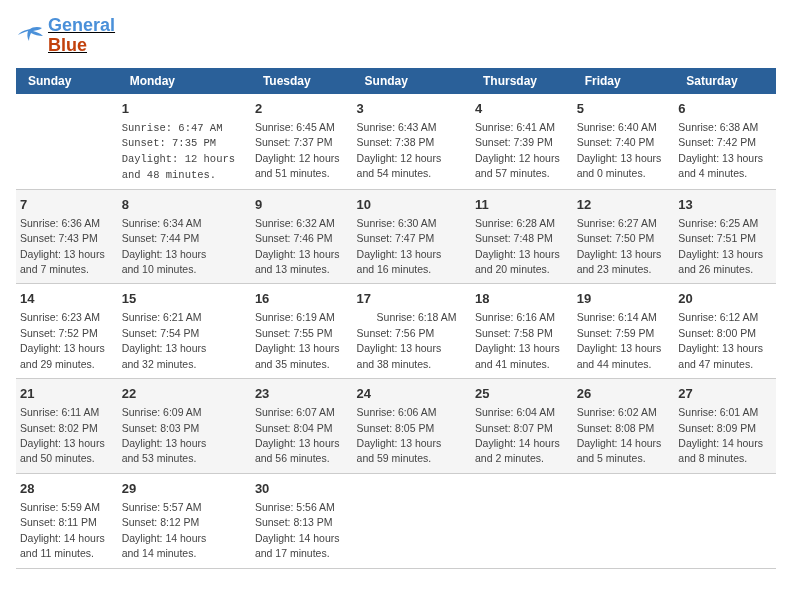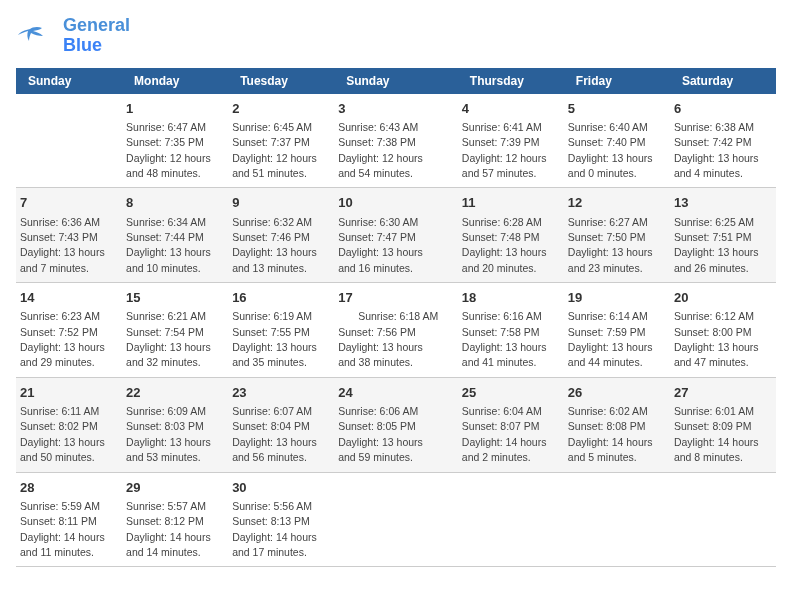--- a/index.html
+++ b/index.html
@@ -12,21 +12,22 @@
     }
     .header-area {
       display: flex;
       justify-content: space-between;
       align-items: flex-start;
       margin-bottom: 12px;
     }
     .logo {
       display: flex;
       align-items: center;
-      gap: 19px;
+      gap: 4px;
+      text-decoration: underline;
     }
     .logo-text {
       font-size: 18px;
       font-weight: bold;
       color: #1a3a5c;
       line-height: 1.1;
     }
     .logo-text span {
       color: #4a90d9;
     }
@@ -90,21 +91,21 @@
 
 <div class="header-area">
   <div class="logo">
     <svg class="logo-bird" viewBox="0 0 28 22">
       <path d="M14 4 C16 2, 22 1, 26 3 C24 5, 20 5, 17 6 C20 7, 24 8, 27 11 C23 11, 18 10, 15 8 C14 10, 13 13, 13 16 C11 13, 11 9, 12 6 C9 7, 5 8, 2 10 C4 7, 9 5, 14 4 Z" fill="#4a90d9"></path>
     </svg>
     <div style="display:flex;flex-direction:column;">
       <span class="logo-text">
         <span>General</span>
       </span>
-      <span class="logo-text" style="color:#3b82f6;">Blue</span>
+      <span class="logo-text" style="color:#c2410c;">Blue</span>
     </div>
   </div>
   <div class="title-area">
     <div class="main-title"></div>
     <div class="subtitle"></div>
   </div>
 </div>
 
 <table>
   <thead>
@@ -114,21 +115,21 @@
         <th>Tuesday</th>
         <th>Sunday</th>
         <th>Thursday</th>
         <th>Friday</th>
         <th>Saturday</th>
       </tr>
   </thead>
   <tbody id="calendar-body">
   <tr>
         <td></td>
-        <td><span class="day-num">1</span><span class="info" style="white-space: pre-wrap;">Sunrise: 6:47 AM
+        <td><span class="day-num">1</span><span class="info" style="white-space: pre-wrap; font-family: Liberation Mono, monospace;">Sunrise: 6:47 AM
 Sunset: 7:35 PM
 Daylight: 12 hours
 and 48 minutes.</span></td>
         <td><span class="day-num">2</span><span class="info" style="white-space: pre-wrap;">Sunrise: 6:45 AM
 Sunset: 7:37 PM
 Daylight: 12 hours
 and 51 minutes.</span></td>
         <td><span class="day-num">3</span><span class="info" style="white-space: pre-wrap;">Sunrise: 6:43 AM
 Sunset: 7:38 PM
 Daylight: 12 hours

